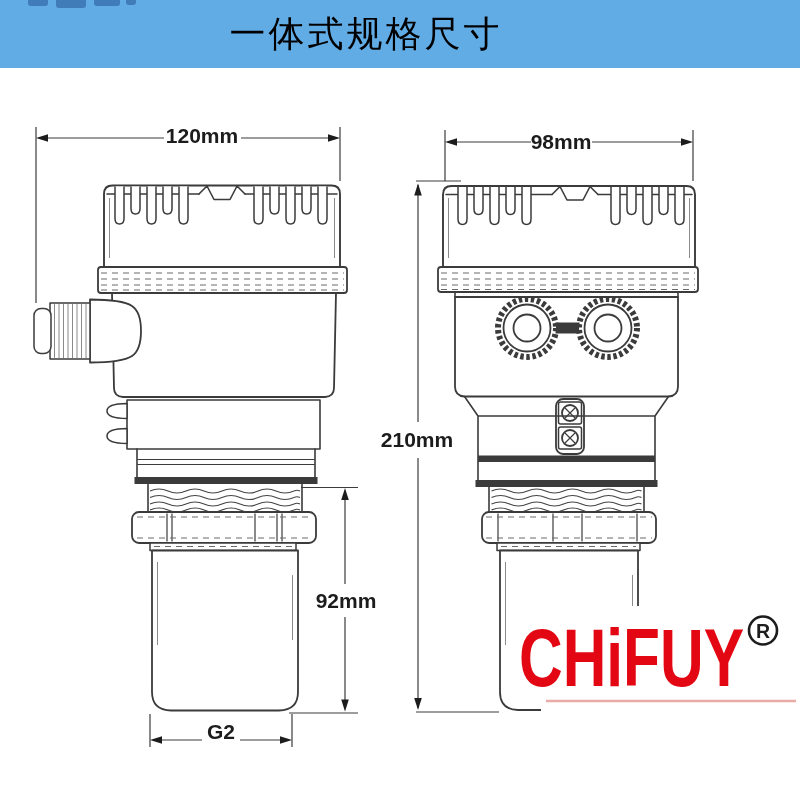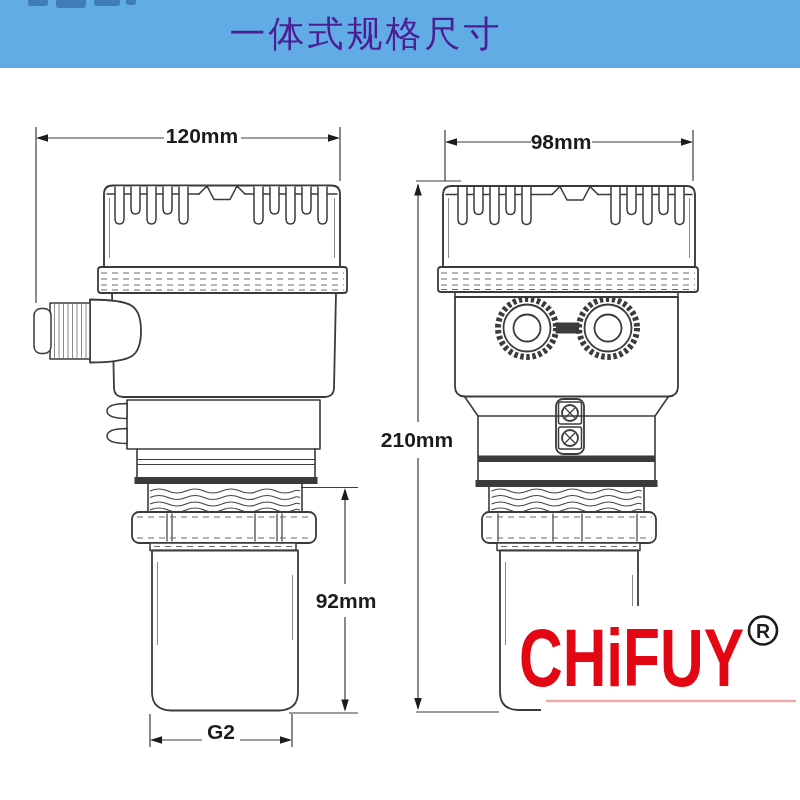--- a/index.html
+++ b/index.html
@@ -1,20 +1,20 @@
 <!DOCTYPE html>
 <html><head>
 <meta charset="utf-8">
 <style>
   html,body{margin:0;padding:0;background:#ffffff;}
   .page{position:relative;width:800px;height:800px;background:#ffffff;overflow:hidden;
         font-family:"Liberation Sans",sans-serif;}
   .header{position:absolute;left:0;top:0;width:800px;height:68px;background:#62ACE6;
           display:flex;align-items:center;justify-content:center;z-index:2;}
-  .header h1{margin:0;font-size:36px;font-weight:400;letter-spacing:3px;color:#4c1d95;
+  .header h1{margin:0;font-size:36px;font-weight:400;letter-spacing:3px;color:#000000;
              transform:translateX(-34px);}
   .wm{position:absolute;top:0;background:rgba(30,75,135,.5);border-radius:0 0 3px 3px;}
   .wm1{left:28px;width:20px;height:6px}
   .wm2{left:56px;width:30px;height:8px}
   .wm3{left:94px;width:26px;height:6px}
   .wm4{left:126px;width:10px;height:5px}
   svg.draw{position:absolute;left:0;top:0;z-index:1;}
   .ln{stroke:#3b3b3b;fill:none;stroke-width:1.6;stroke-linecap:round;stroke-linejoin:round}
   .ln2{stroke:#3b3b3b;fill:none;stroke-width:1.9;stroke-linecap:round;stroke-linejoin:round}
   .lt{stroke:#8a8a8a;stroke-width:1;fill:none}

